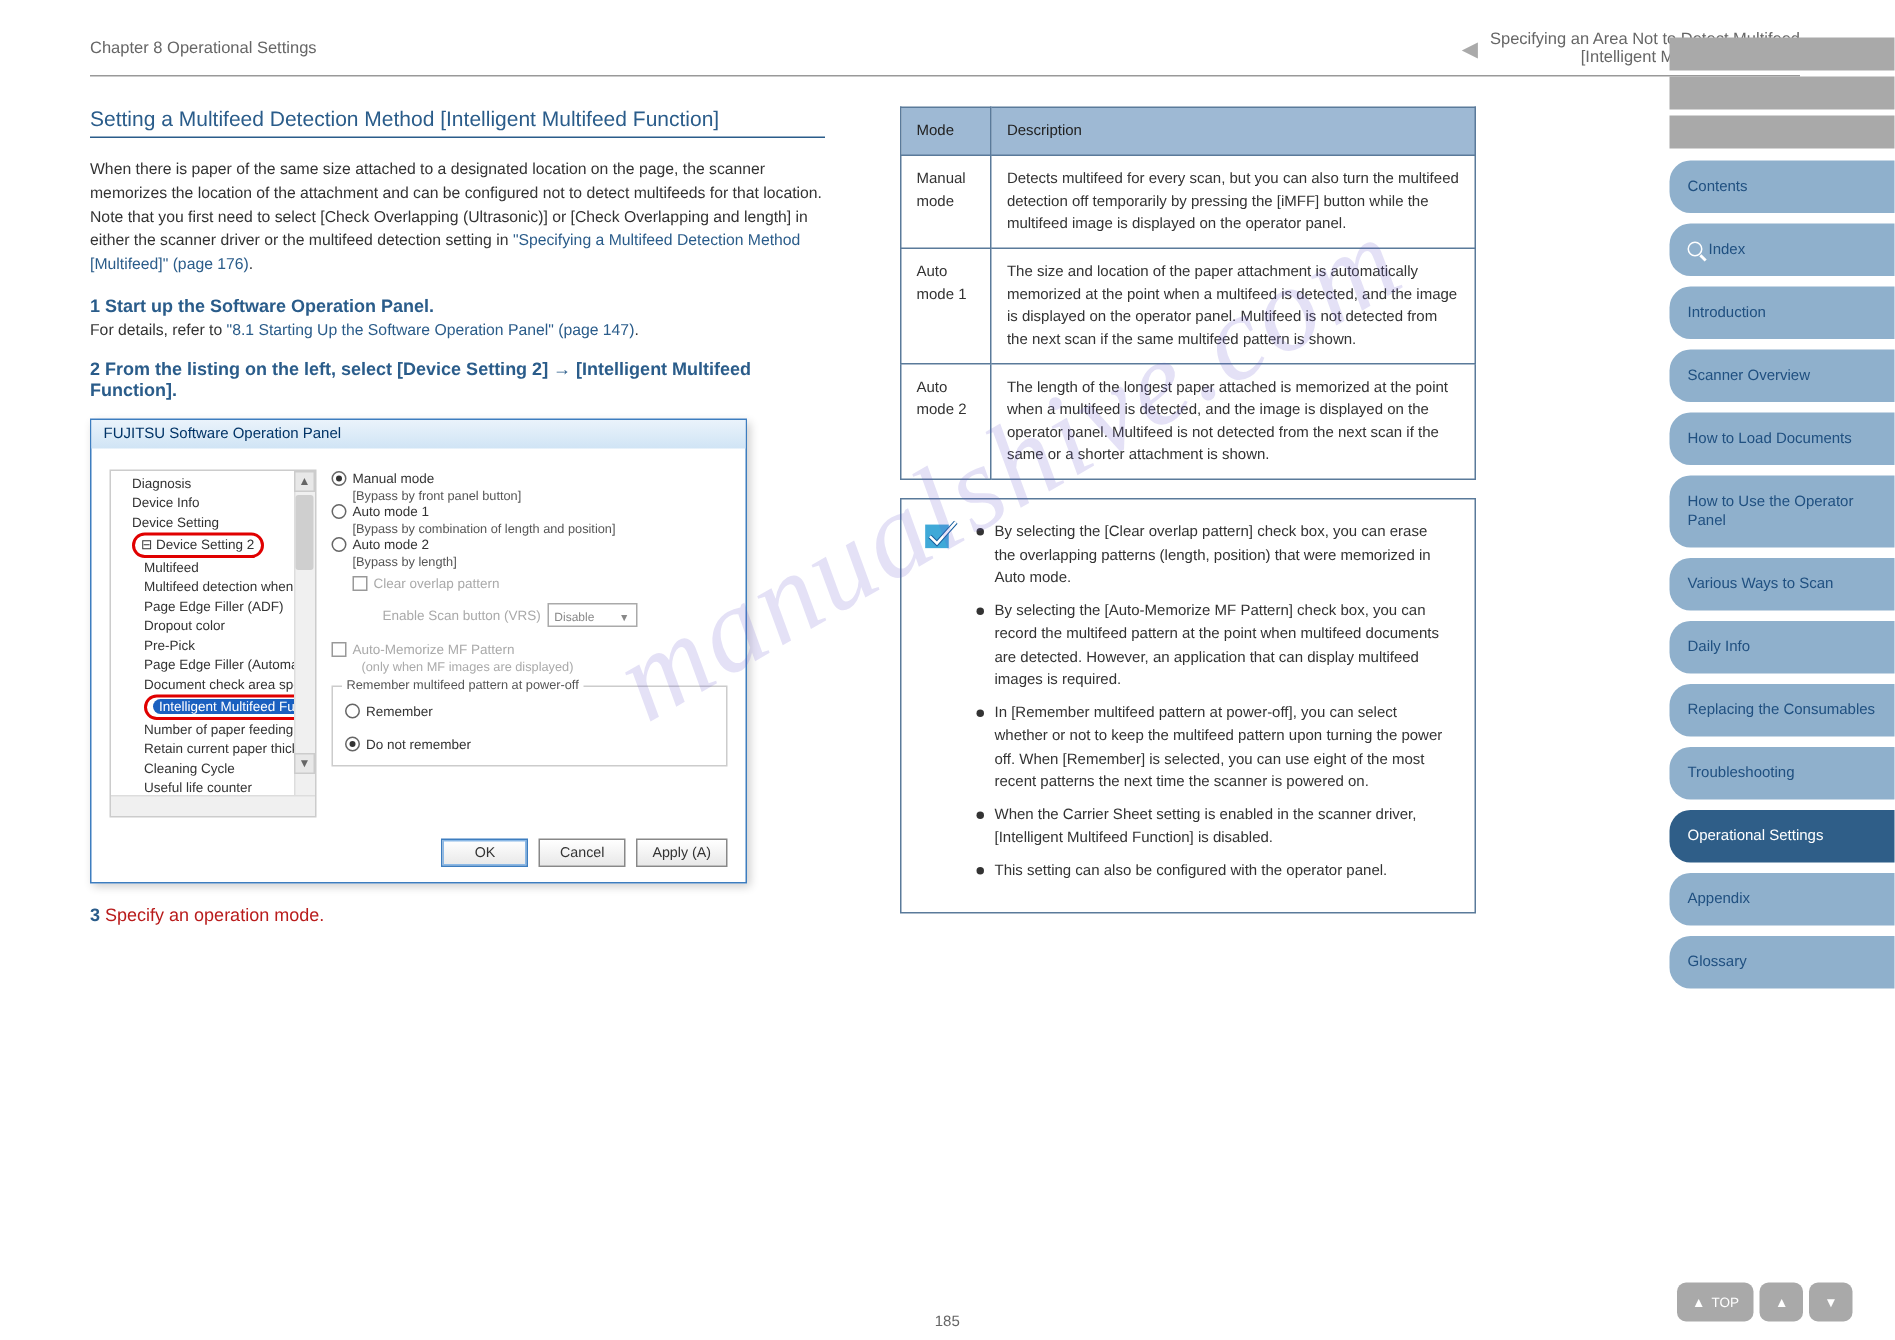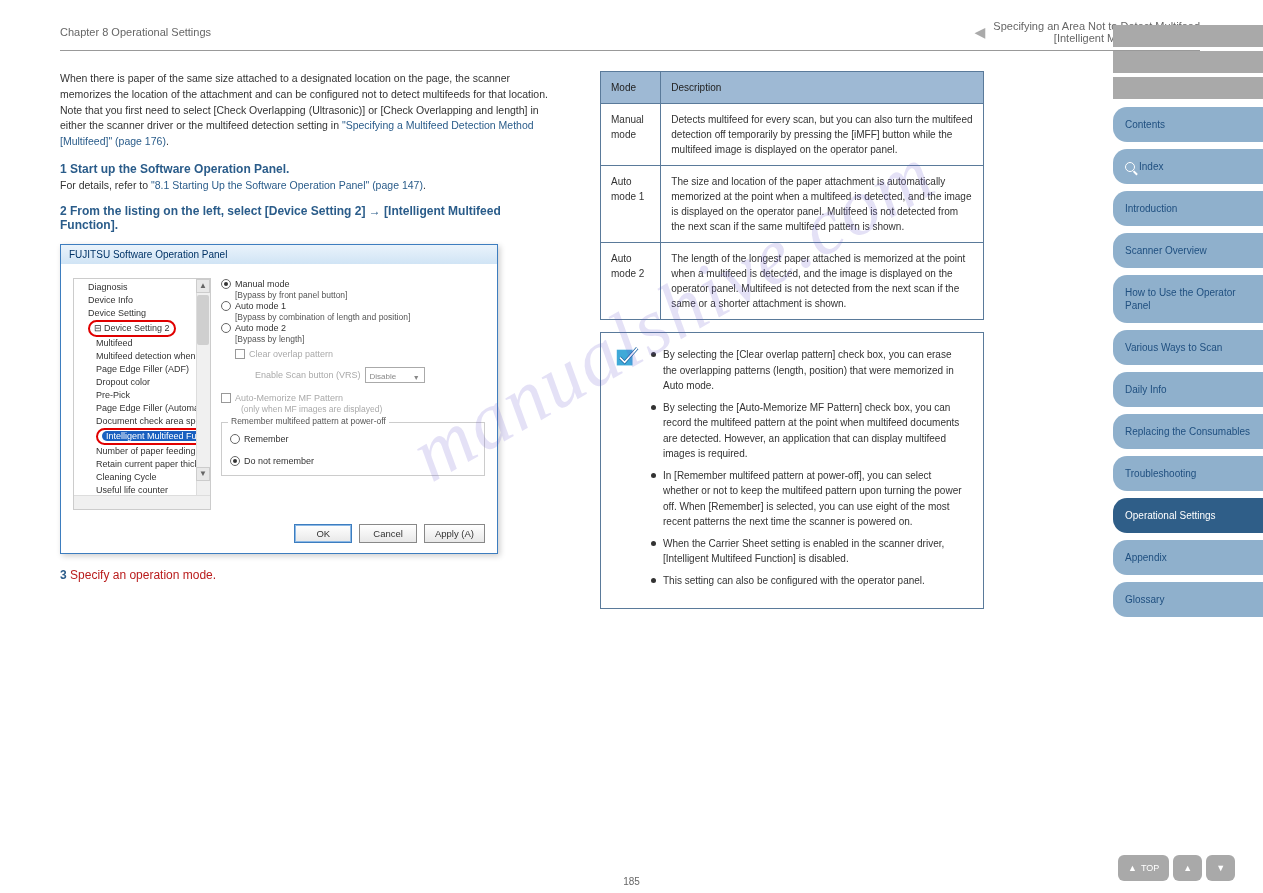--- a/index.html
+++ b/index.html
@@ -94,20 +94,21 @@
     <div class="chapter-left">Chapter 8 Operational Settings</div>
     <div class="chapter-right">
       <span class="prev-chevron">◀</span>
       <div class="chapter-title" style="white-space:pre-line">Specifying an Area Not to Detect Multifeed
 [Intelligent Multifeed Function]</div>
     </div>
   </div>
 
   <div class="columns">
     <div class="col-left">
+      <h2 class="section-title">Setting a Multifeed Detection Method [Intelligent Multifeed Function]</h2>
 
       <p class="body-text">
         <span>When there is paper of the same size attached to a designated location on the page, the scanner memorizes the location of the attachment and can be configured not to detect multifeeds for that location. Note that you first need to select [Check Overlapping (Ultrasonic)] or [Check Overlapping and length] in either the scanner driver or the multifeed detection setting in</span>
         <span class="link-ref">"Specifying a Multifeed Detection Method [Multifeed]" (page 176)</span>.
       </p>
 
       <div class="step">
         <div class="step-label"><span>1</span> <span style="color:#2A5C8A;font-weight:bold">Start up the Software Operation Panel.</span></div>
         <div class="step-text">For details, refer to <span class="link-ref">"8.1 Starting Up the Software Operation Panel" (page 147)</span>.</div>
       </div>
@@ -250,20 +251,21 @@
 
 <div class="sidenav">
   <div class="nav-gray"></div>
   <div class="nav-gray"></div>
   <div class="nav-gray" style="margin-bottom:8px"></div>
   <div id="nav-items">
       <div class="nav-btn nav-blue">Contents</div>
       <div class="nav-btn nav-blue"><span class="search-icon"></span>Index</div>
       <div class="nav-btn nav-blue">Introduction</div>
       <div class="nav-btn nav-blue">Scanner Overview</div>
+      <div class="nav-btn nav-blue">How to Load Documents</div>
       <div class="nav-btn nav-blue">How to Use the Operator Panel</div>
       <div class="nav-btn nav-blue">Various Ways to Scan</div>
       <div class="nav-btn nav-blue">Daily Info</div>
       <div class="nav-btn nav-blue">Replacing the Consumables</div>
       <div class="nav-btn nav-blue">Troubleshooting</div>
       <div class="nav-btn nav-dark">Operational Settings</div>
       <div class="nav-btn nav-blue">Appendix</div>
       <div class="nav-btn nav-blue">Glossary</div>
     </div>
 </div>

